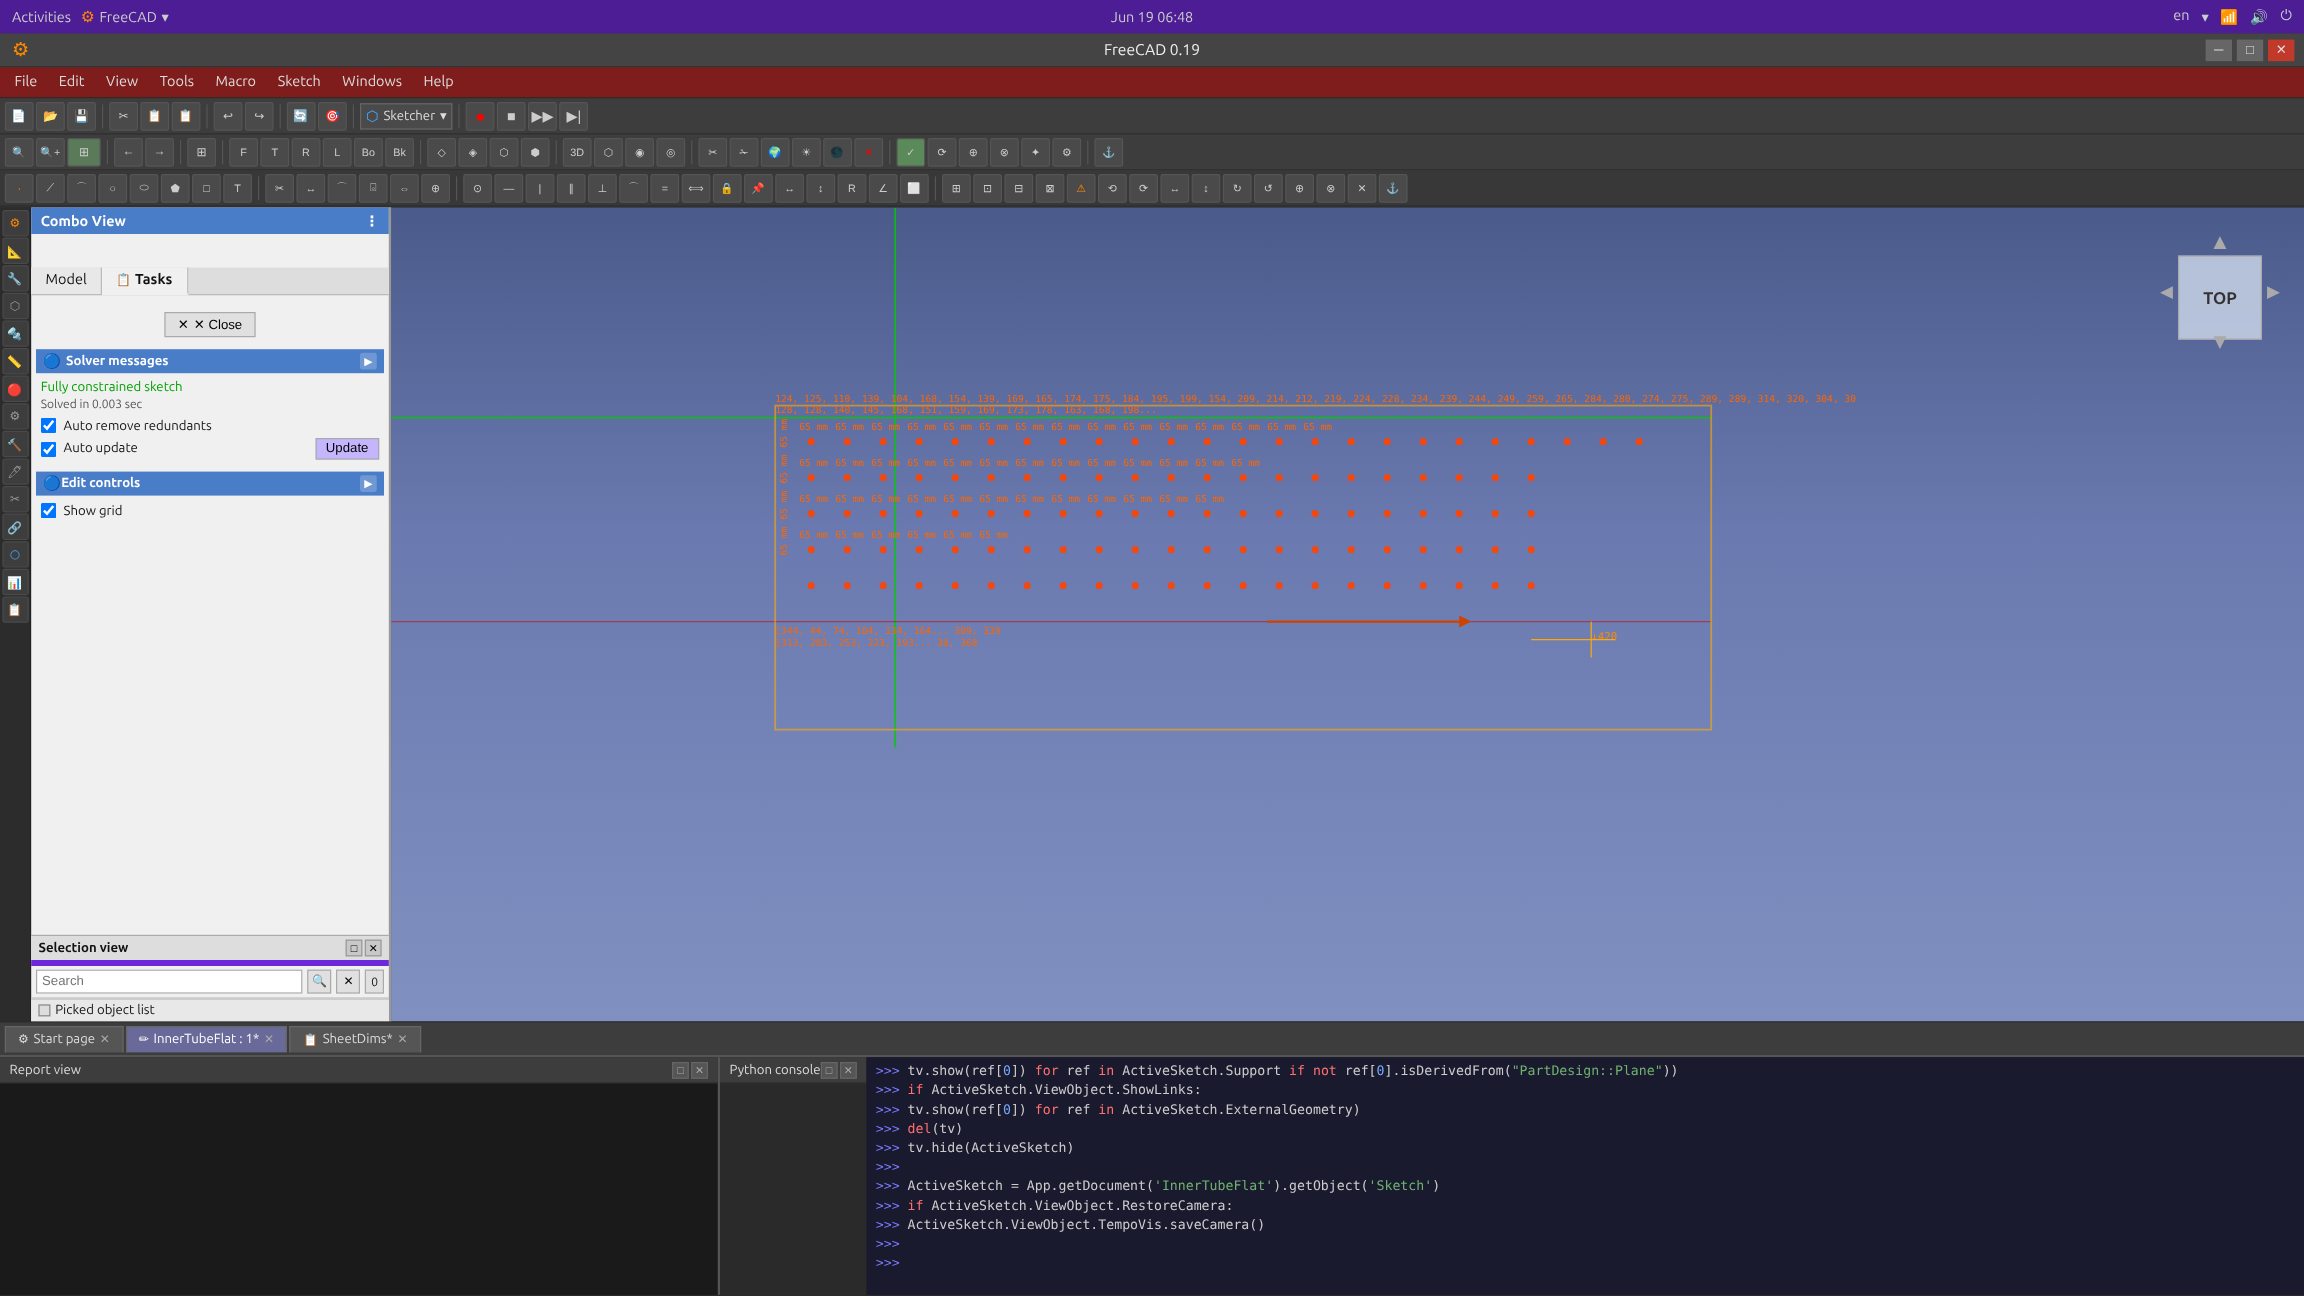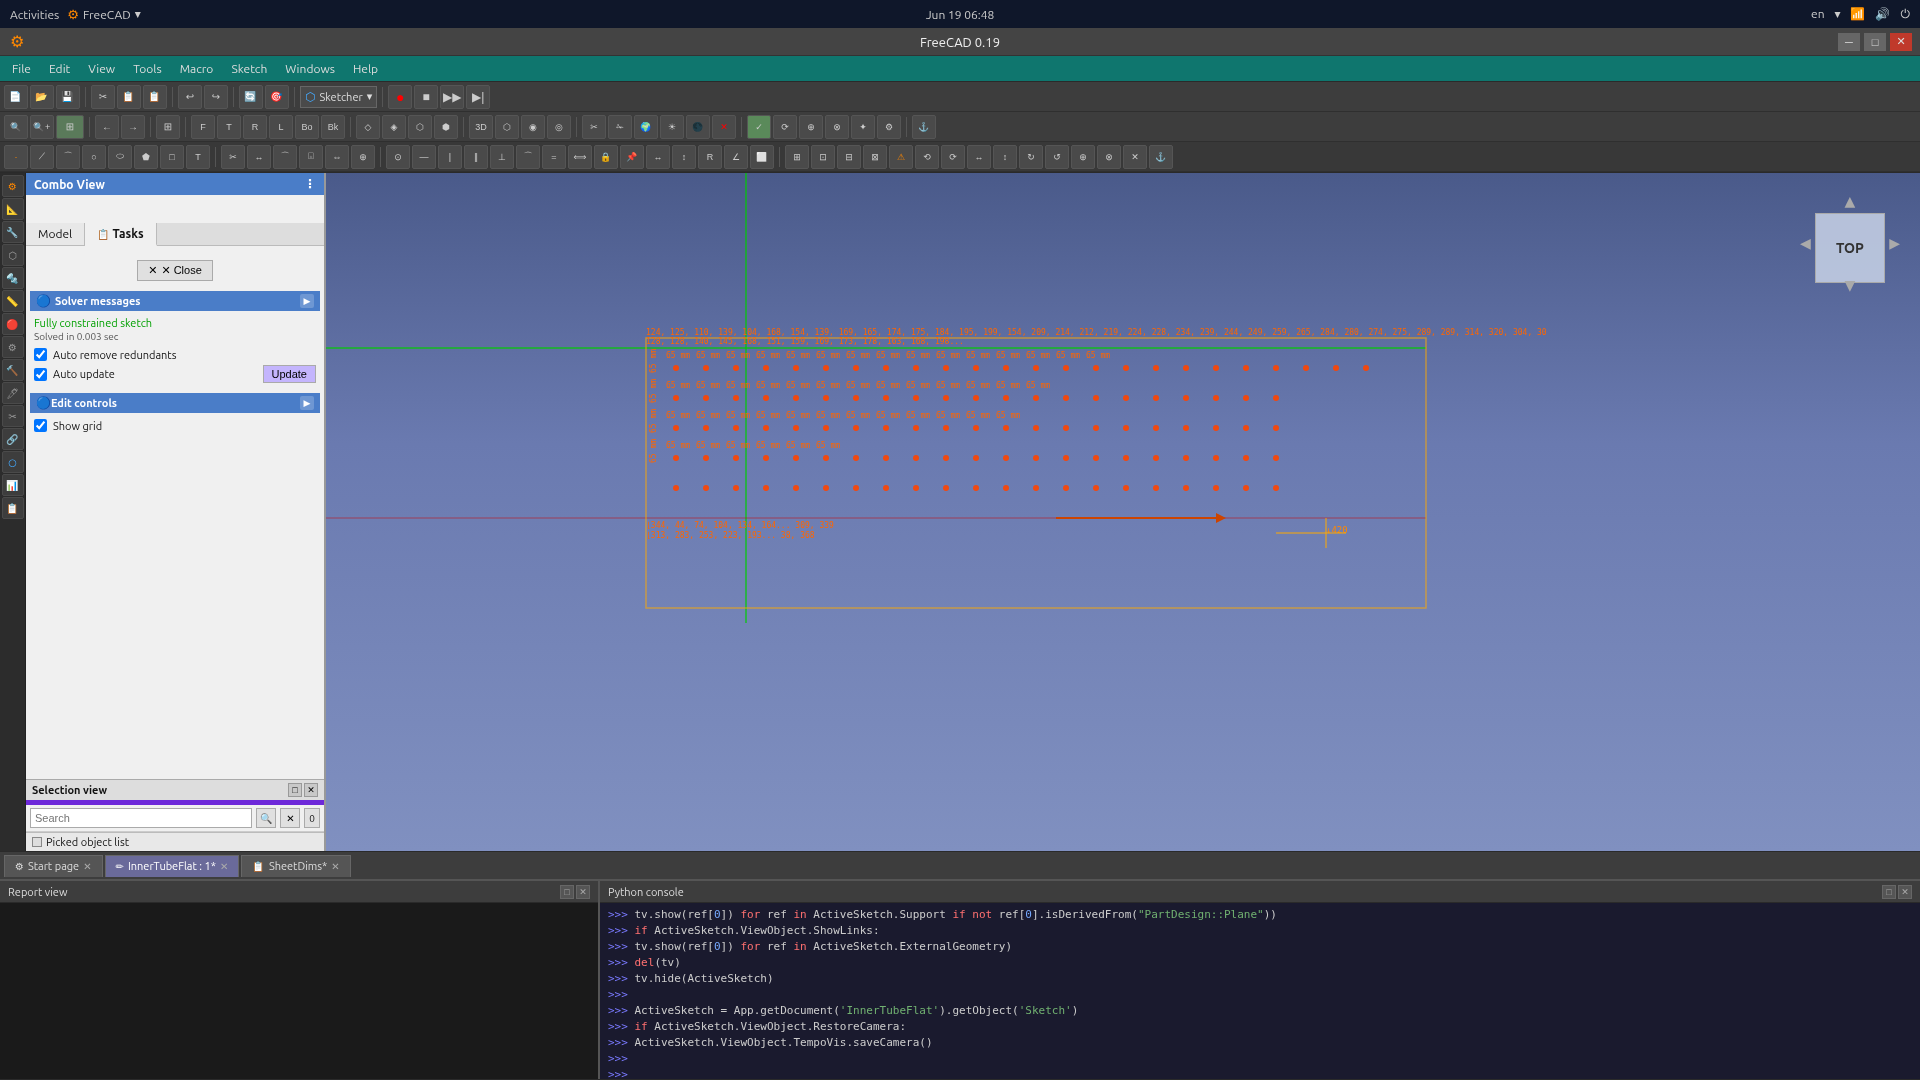--- a/index.html
+++ b/index.html
@@ -9,21 +9,21 @@
       overflow: hidden;
       font-family: 'Ubuntu', 'DejaVu Sans', sans-serif;
       font-size: 12px;
       background: #3c3c3c;
       color: #ddd;
     }
 
     
     #system-bar {
       height: 28px;
-      background: #0f172a;
+      background: #4c1d95;
       display: flex;
       align-items: center;
       justify-content: space-between;
       padding: 0 10px;
       color: #ccc;
       font-size: 12px;
     }
     #system-bar-left { display: flex; align-items: center; gap: 8px; }
     #system-bar-right { display: flex; align-items: flex-start; gap: 10px; margin-left: auto; }
 
@@ -52,21 +52,21 @@
       color: #ddd;
       cursor: pointer;
       font-size: 11px;
       display: flex; align-items: center; justify-content: center;
     }
     .title-btn.close-btn { background: #c0392b; }
 
     
     #menu-bar {
       height: 26px;
-      background: #0f766e;
+      background: #7f1d1d;
       display: flex;
       align-items: center;
       padding: 0 4px;
       border-bottom: 1px solid #2a2a2a;
       gap: 2px;
     }
     .menu-item {
       padding: 3px 8px;
       color: #ddd;
       cursor: pointer;
@@ -322,21 +322,21 @@
     }
     #report-panel {
       width: 600px;
       border-right: 2px solid #555;
       display: flex;
       flex-direction: column;
     }
     #python-panel {
       flex: 1;
       display: flex;
-      flex-direction: column;
+      flex-direction: row;
     }
     .panel-header {
       height: 22px;
       background: #3d3d3d;
       display: flex;
       align-items: center;
       padding: 0 8px;
       font-size: 11px;
       color: #ddd;
       border-bottom: 1px solid #2a2a2a;

